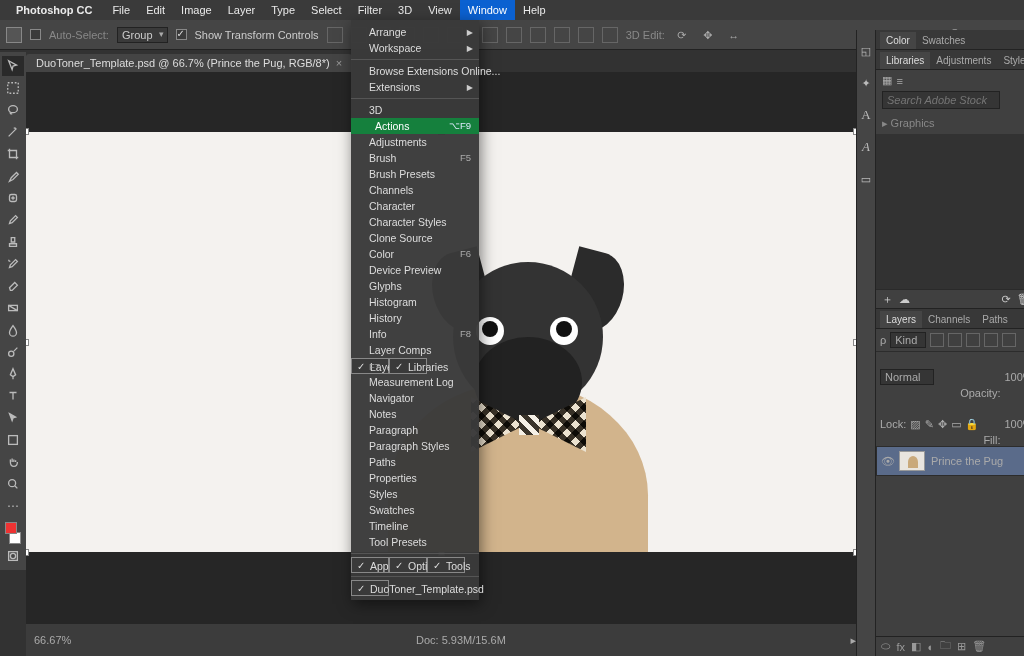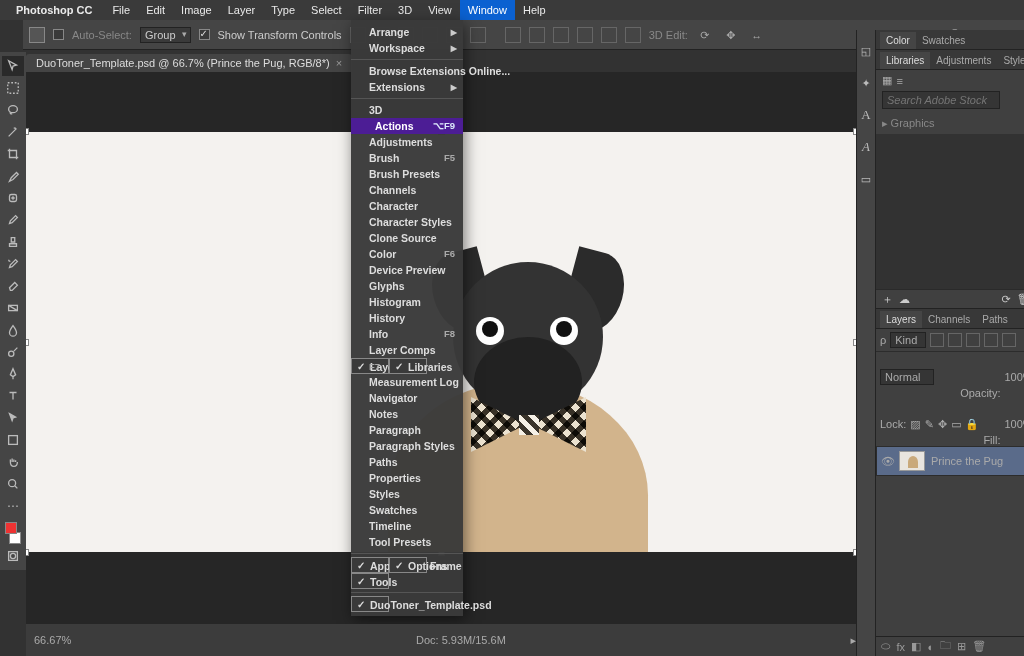--- a/index.html
+++ b/index.html
@@ -6,21 +6,21 @@
 body { background: #323232; width: 1024px; height: 656px; overflow: hidden; color: #ccc; }
 
 
 .menubar { height: 20px; background: #3a3a3a; display: flex; align-items: center; padding-left: 8px; color: #eaeaea; }
 .menubar .apple { font-size: 13px; margin-right: 8px; }
 .menubar .app { font-weight: bold; margin-right: 12px; }
 .menubar .menu-item { padding: 2px 8px; line-height: 16px; }
 .menubar .menu-item.active { background: #0b61d1; color: #fff; }
 
 
-.optbar { height: 30px; background: #454545; display: flex; align-items: center; padding: 0 6px; gap: 8px; border-bottom: 1px solid #222; margin-left: 23px; }
+.optbar { height: 30px; background: #454545; display: flex; align-items: center; padding: 0 6px; gap: 8px; border-bottom: 1px solid #222; }
 .optbar .swatch { width: 16px; height: 16px; border: 1px solid #888; background: #555; }
 .chk { width: 11px; height: 11px; border: 1px solid #888; display: inline-block; background:#3a3a3a; position: relative; }
 .chk.on::after { content:"✓"; position:absolute; top:-2px; left:0; font-size:10px; color:#ddd; }
 .optbar .sel { background:#3a3a3a; border:1px solid #222; padding:1px 14px 1px 4px; color:#ccc; position:relative; }
 .optbar .sel::after { content:"▾"; position:absolute; right:3px; top:1px; font-size:9px; color:#aaa; }
 .optbar .gray { color:#888; }
 .optbar .spacer { flex: 1; }
 .optbar .iconbtn { width: 18px; height: 18px; color:#aaa; text-align:center; line-height:18px; }
 .optbar .align { width:16px; height:16px; border:1px solid #666; position:relative; }
 .optbar .align::before,.optbar .align::after{content:"";position:absolute;background:#888;}
@@ -57,24 +57,24 @@
 
 .tools { position:absolute; top:52px; left:0; width:26px; background:#454545; padding:4px 0; display:flex; flex-direction:column; align-items:center; gap:2px; }
 .tool { width:22px; height:20px; color:#bbb; display:flex; align-items:center; justify-content:center; font-size:12px; }
 .tool.sel{ background:#2a2a2a; }
 .tool svg{width:14px;height:14px;stroke:#bbb;fill:none;stroke-width:1.5}
 .fgbg { position:relative; width:22px; height:22px; margin-top:4px; }
 .fgbg .bg{position:absolute;bottom:0;right:3px;width:12px;height:12px;background:#fff;border:1px solid #888;}
 .fgbg .fg{position:absolute;top:0;left:3px;width:12px;height:12px;background:#e33;border:1px solid #888;}
 
 
-.dropdown { position:absolute; top:20px; left:351px; width:112px; background:rgba(58,58,58,.97); box-shadow:2px 4px 14px rgba(0,0,0,.5); padding:4px 0;font-weight:bold; }
+.dropdown { position:absolute; top:20px; left:351px; width:128px; background:rgba(58,58,58,.97); box-shadow:2px 4px 14px rgba(0,0,0,.5); padding:4px 0; }
 .dropdown .row { height:16px; line-height:16px; padding:0 18px 0 18px; color:#ddd; position:relative; white-space:nowrap; font-size:10.5px; }
 .dropdown .row.sub::after{content:"▶"; position:absolute; right:6px; top:1px; font-size:8px; color:#ccc;}
-.dropdown .row.highlight{ background:#4c1d95; color:#fff;padding-left:24px; }
+.dropdown .row.highlight{ background:#15803d; color:#fff;padding-left:24px; }
 .dropdown .row .sc{ position:absolute; right:8px; color:#aaa; font-size:9.5px;}
 .dropdown .row.highlight .sc{color:#dce9fb;}
 .dropdown hr { border:none; border-top:1px solid #555; margin:3px 0; }
 .dropdown .row.chk::before{content:"✓"; position:absolute; left:5px; top:0; font-size:10px; }
 
 
 .rightdock{position:absolute; top:30px; right:0; width:168px; bottom:0; background:#404040; display:flex; }
 .iconstrip{width:26px; background:#454545; border-left:1px solid #232323; border-right:1px solid #232323; padding-top:12px; display:flex; flex-direction:column; align-items:center; gap:14px;}
 .iconstrip div{width:18px;height:18px;color:#bbb;display:flex;align-items:center;justify-content:center;}
 .panels{flex:1; display:flex; flex-direction:column;}

